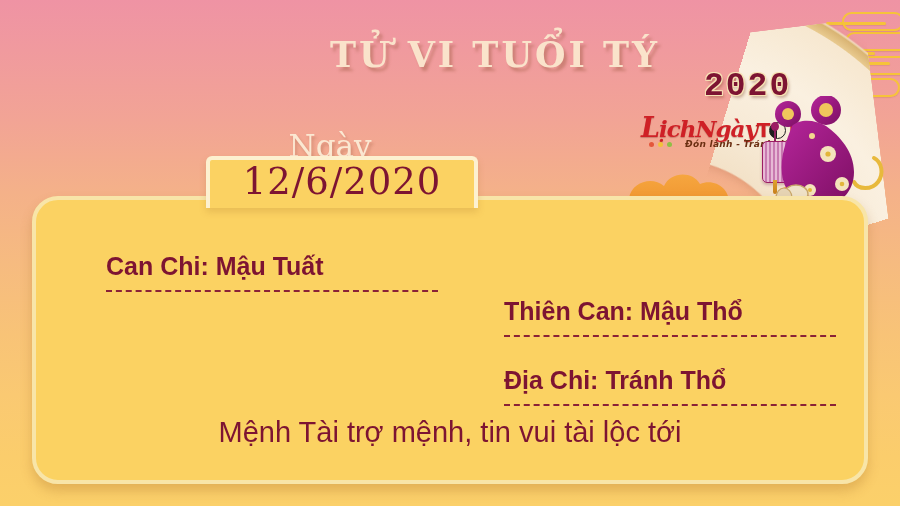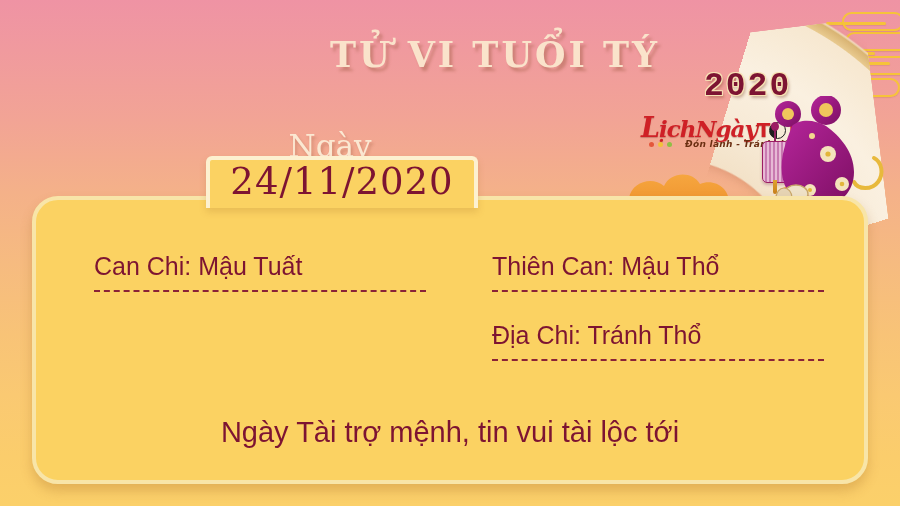--- a/index.html
+++ b/index.html
@@ -272,27 +272,28 @@
     text-align: center;
     font-family: "DejaVu Serif", serif;
     font-size: 31px;
     color: #fbe8d2;
     text-shadow: 2px 3px 3px rgba(150,85,55,.32);
   }
 
   
   .cols {
     position: absolute;
-    left: 0; top: 52px;
+    left: 12px; top: 52px;
     width: 100%;
     display: flex;
+    font-weight: bold;
   }
   .col { flex: 1; padding: 0 30px; box-sizing: border-box; }
   .col.left  { padding-left: 58px; padding-right: 24px; }
-  .col.right { padding-left: 42px; padding-right: 40px; }
+  .col.right { padding-left: 42px; padding-right: 40px; margin-top: 45px; }
 
   .field {
     font-family: "Liberation Sans", sans-serif;
     font-size: 25px;
     color: #7d1432;
     padding-bottom: 9px;
     border-bottom: 2px dashed #8a2237;
     margin-bottom: 29px;
     white-space: nowrap;
   }
@@ -405,28 +406,28 @@
       <ellipse cx="18" cy="102" rx="8" ry="10" fill="#e6d4b4" stroke="#c8a76a" stroke-width="1.2"></ellipse>
     </svg>
   </div>
 
   <div class="headline">TỬ VI TUỔI TÝ</div>
   <div class="ngay">Ngày</div>
 
   <div class="card">
     <div class="card-notch"></div>
     <div class="notch-mask"></div>
-    <div class="date-text">24/11/2020</div>
+    <div class="date-text">12/6/2020</div>
 
     <div class="cols">
       <div class="col left">
         <div class="field">Can Chi: Mậu Tuất</div>
       </div>
       <div class="col right">
         <div class="field">Thiên Can: Mậu Thổ</div>
         <div class="field">Địa Chi: Tránh Thổ</div>
       </div>
     </div>
 
-    <div class="tagline">Ngày Tài trợ mệnh, tin vui tài lộc tới</div>
+    <div class="tagline">Mệnh Tài trợ mệnh, tin vui tài lộc tới</div>
   </div>
 
 </div>
 
 </body></html>

